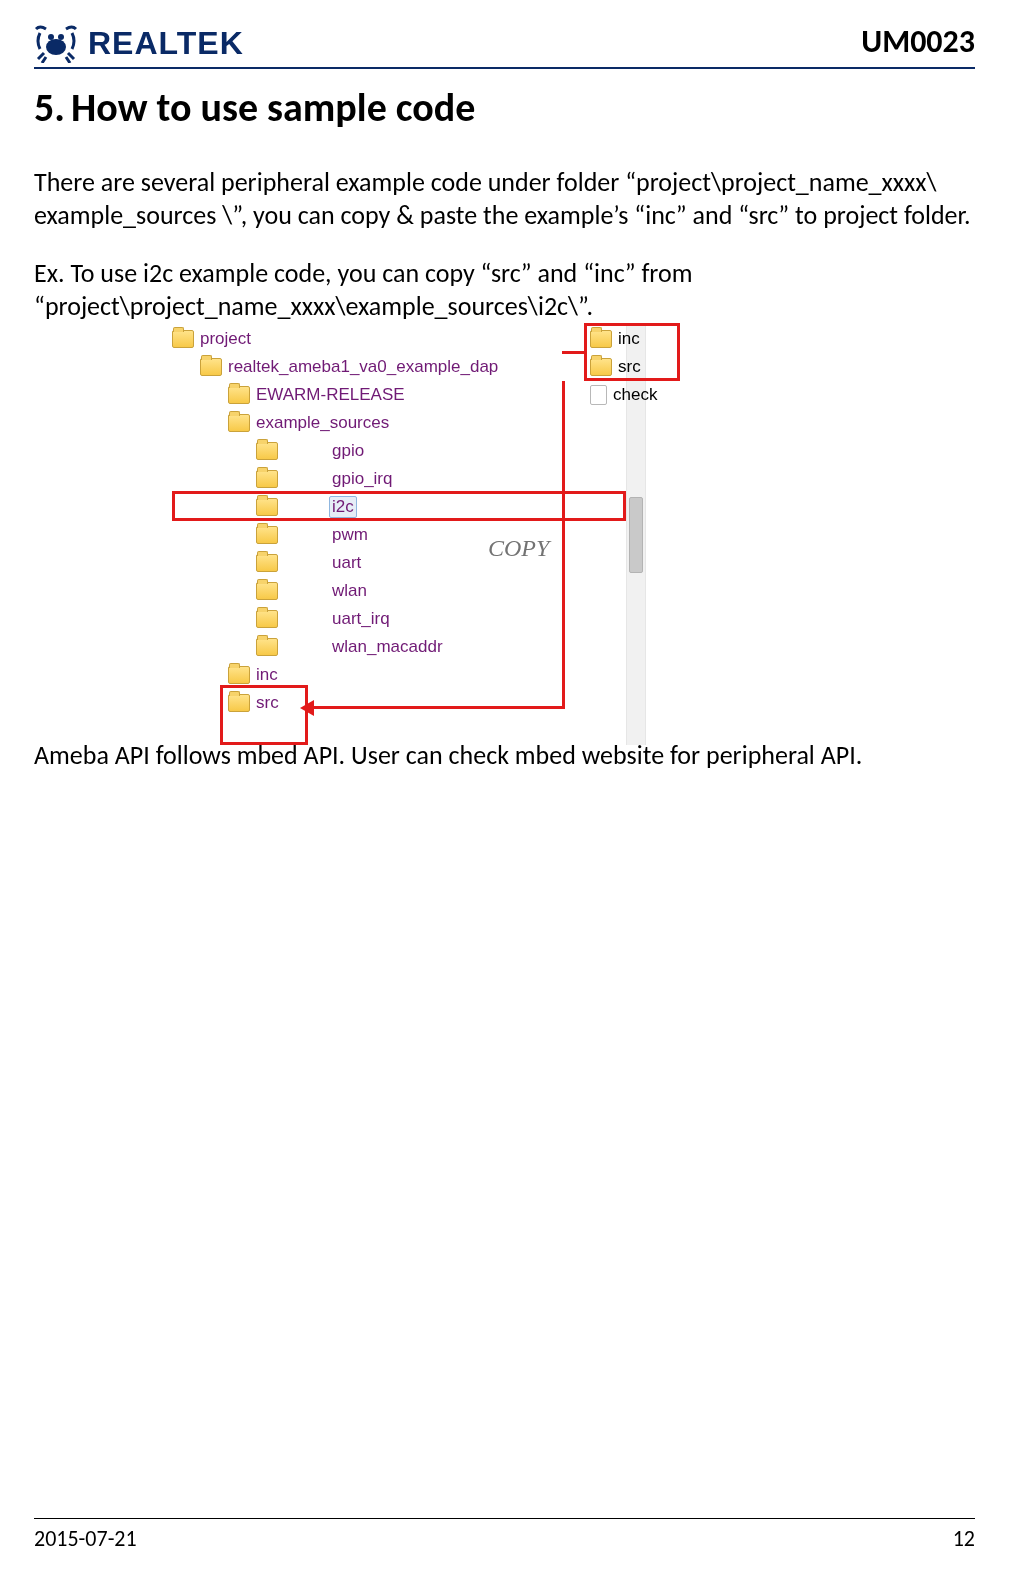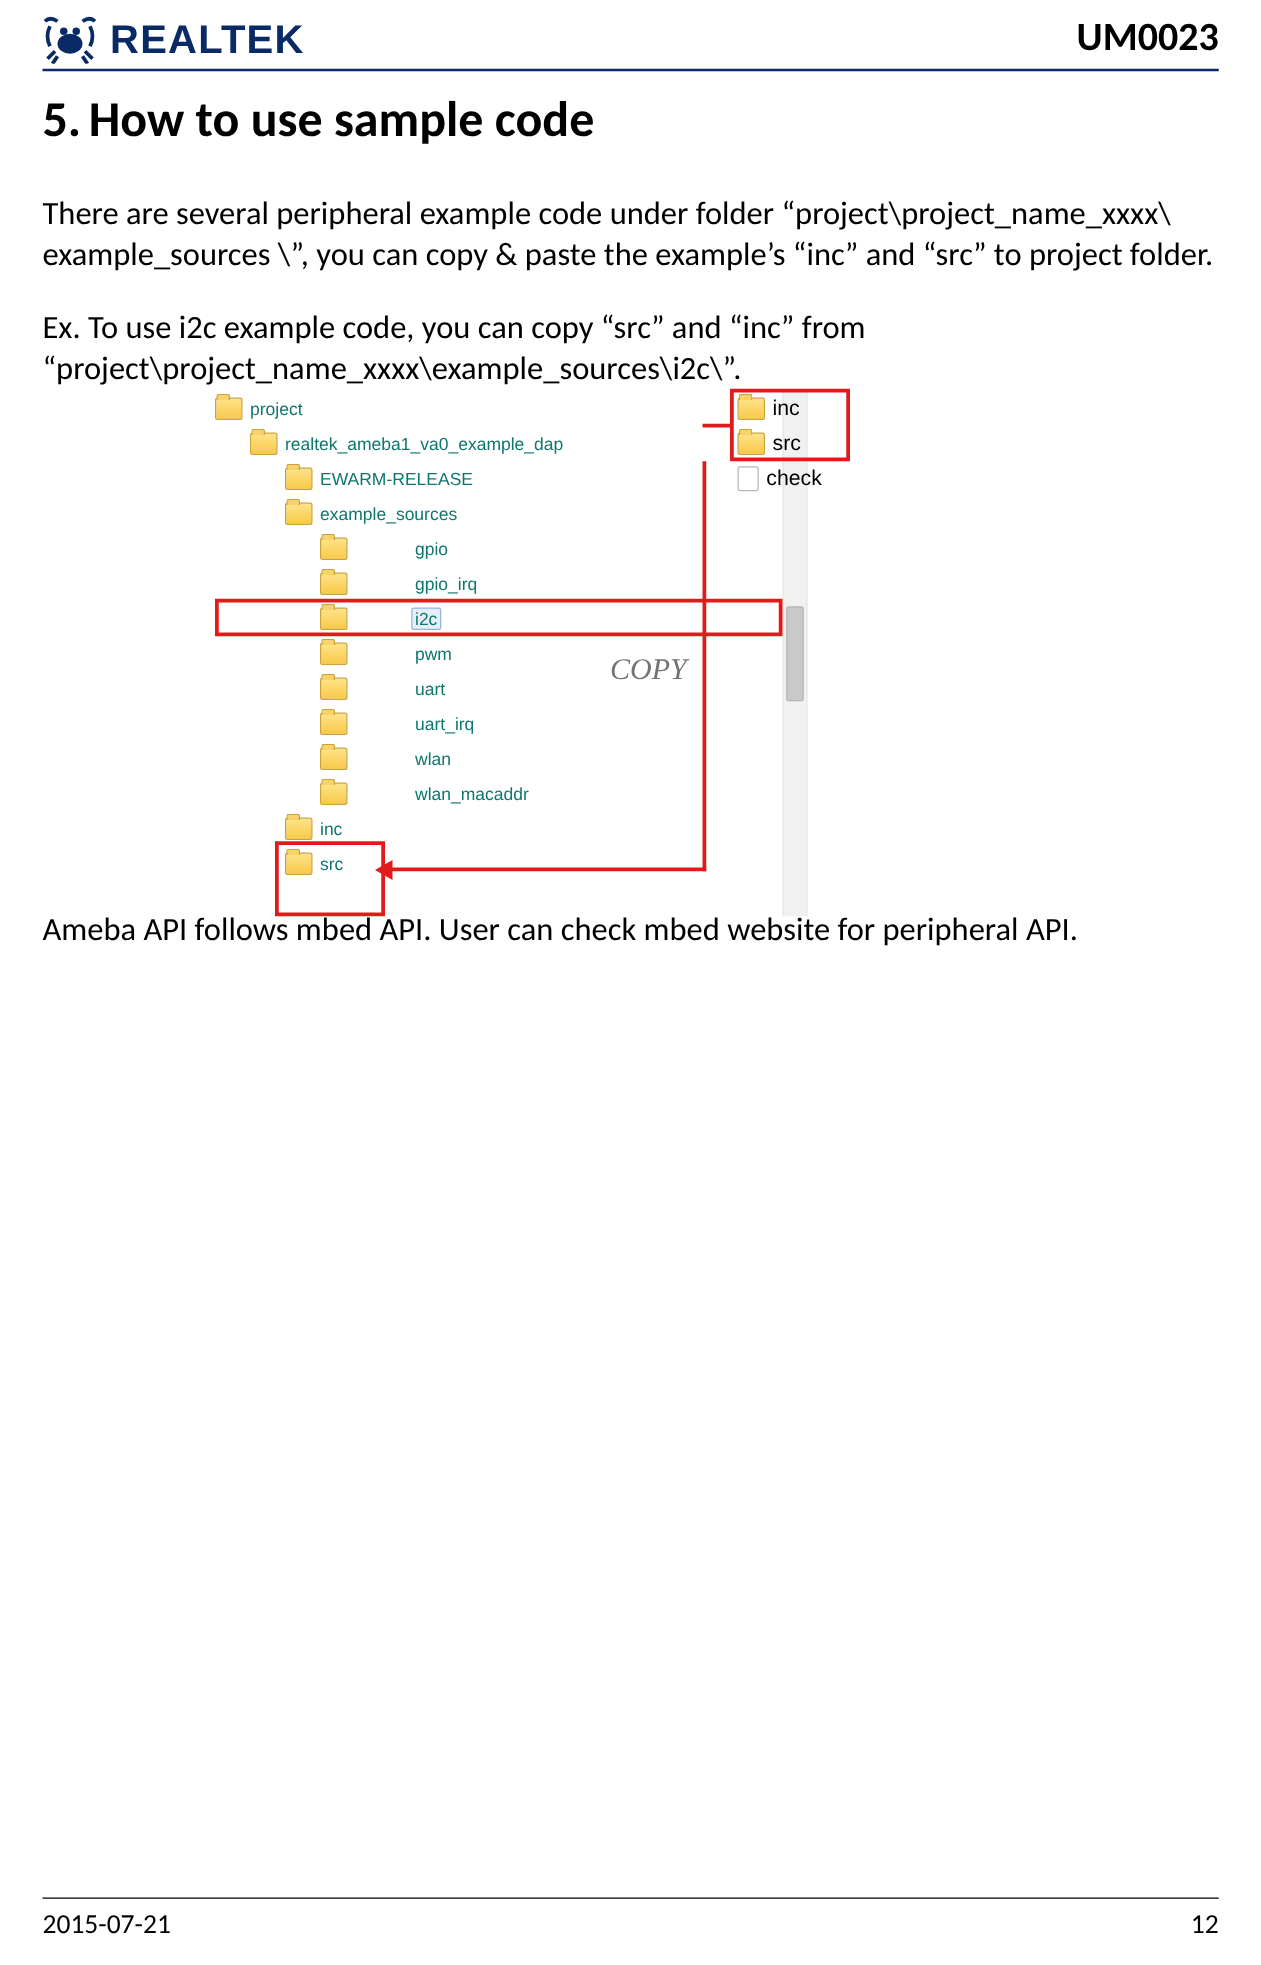--- a/index.html
+++ b/index.html
@@ -1,28 +1,28 @@
 <!DOCTYPE html>
 <html><head>
 <meta charset="utf-8">
 <style>
   html,body{margin:0;padding:0;background:#fff;font-family:Calibri,Arial,sans-serif;color:#000;}
   .page{width:1009px;height:1572px;margin:0 auto;position:relative;box-sizing:border-box;padding:0 34px;}
-  .hdr{display:flex;align-items:flex-end;justify-content:space-between;padding-top:10px;}
+  .hdr{display:flex;align-items:flex-end;justify-content:space-between;padding-top:22px;}
   .logo-wrap{display:flex;align-items:center;gap:10px;}
   .crab{width:44px;height:40px;}
   .brand{font-family:"Arial Black",Arial,sans-serif;font-weight:900;font-size:32px;letter-spacing:1px;color:#0a2a66;}
   .docid{font-weight:700;font-size:32px;padding-bottom:2px;}
   .rule{border:0;border-top:2px solid #0a2a66;margin:4px 0 14px;}
   h1.section{font-size:40px;font-weight:700;margin:6px 0 34px;}
   h1.section .num{margin-right:6px;}
   p.body{font-size:26px;line-height:1.28;margin:0 0 24px;}
   
   .figure{width:700px;margin:2px 0 10px 138px;position:relative;background:#fff;}
-  .tree{font-family:"Segoe UI",Tahoma,sans-serif;font-size:14px;color:#0f766e;}
+  .tree{font-family:"Segoe UI",Tahoma,sans-serif;font-size:17px;color:#701a75;}
   .node{display:flex;align-items:center;height:28px;white-space:nowrap;}
   .ico{width:20px;height:16px;margin-right:6px;display:inline-block;border-radius:2px;position:relative;}
   .ico-folder{background:linear-gradient(#ffe38a,#f7c948);border:1px solid #caa23a;}
   .ico-folder:before{content:"";position:absolute;top:-4px;left:0;width:9px;height:4px;background:#f7d36b;border:1px solid #caa23a;border-bottom:none;border-radius:2px 2px 0 0;}
   .ico-file{background:#fff;border:1px solid #b8b8b8;width:15px;height:18px;}
   .ind0{padding-left:0px;}
   .ind1{padding-left:28px;}
   .ind2{padding-left:56px;}
   .ind3{padding-left:84px;gap:48px;}
   .sel{background:#e6eef7;border:1px solid #8fb6df;border-radius:2px;padding:0 2px;margin-left:-3px;}
@@ -107,25 +107,25 @@
       <div class="node ind3">
           <span class="ico ico-folder"></span>
           <span>pwm</span>
         </div>
       <div class="node ind3">
           <span class="ico ico-folder"></span>
           <span>uart</span>
         </div>
       <div class="node ind3">
           <span class="ico ico-folder"></span>
-          <span>uart_irq</span>
+          <span>wlan</span>
         </div>
       <div class="node ind3">
           <span class="ico ico-folder"></span>
-          <span>wlan</span>
+          <span>uart_irq</span>
         </div>
       <div class="node ind3">
           <span class="ico ico-folder"></span>
           <span>wlan_macaddr</span>
         </div>
       <div class="node ind2">
           <span class="ico ico-folder"></span>
           <span>inc</span>
         </div>
       <div class="node ind2">

